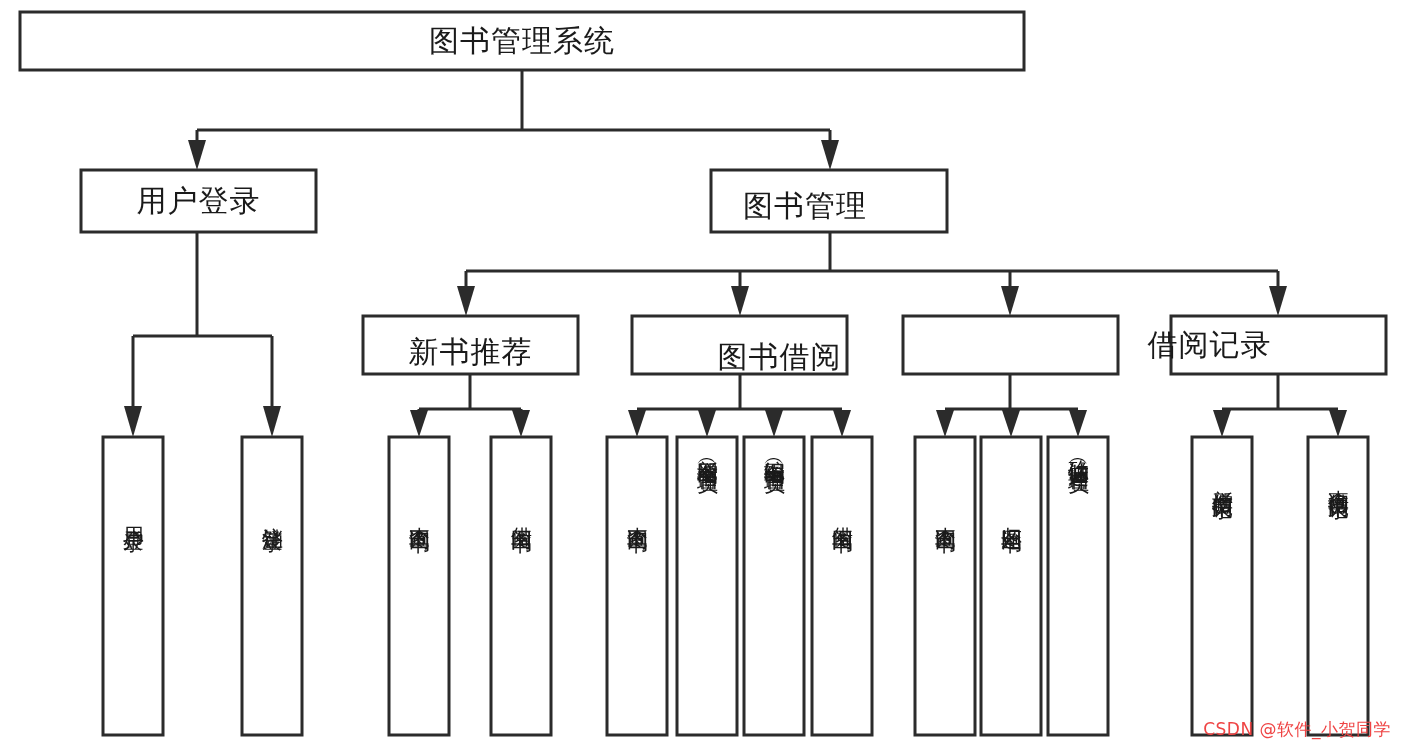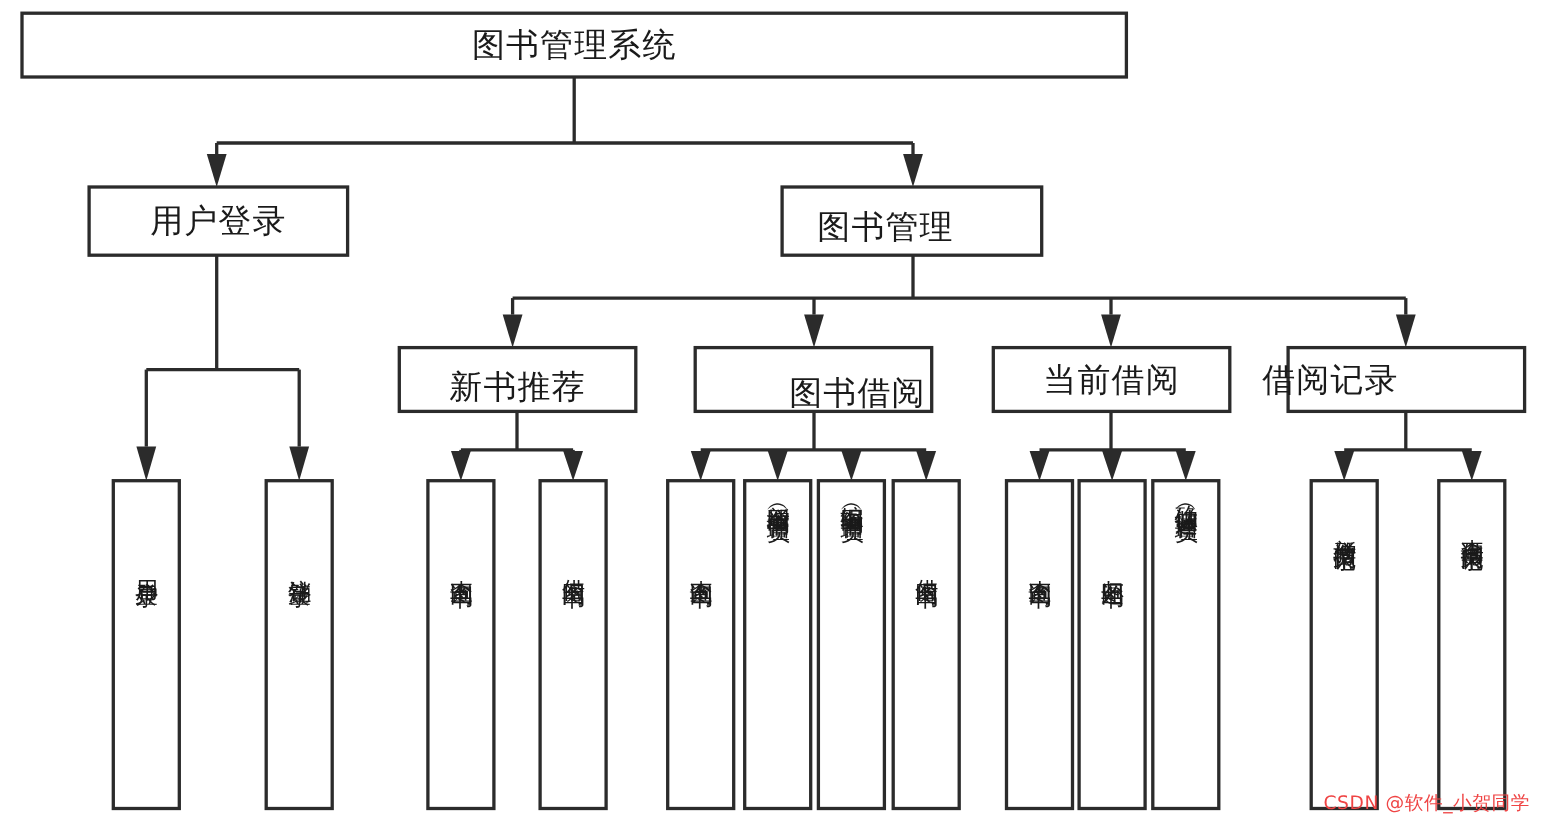--- a/index.html
+++ b/index.html
@@ -183,23 +183,20 @@
   <div class="htext-wrap" style="left:687px; top:170px; width:236px; height:72px;">
     <span class="htext">图书管理</span>
   </div>
 
   <div class="htext-wrap" style="left:363px; top:316px; width:215px; height:72px;">
     <span class="htext">新书推荐</span>
   </div>
   <div class="htext-wrap" style="left:632px; top:328px; width:215px; height:58px;margin-left:40px;">
     <span class="htext">图书借阅</span>
   </div>
-  <div class="htext-wrap" style="left:903px; top:316px; width:215px; height:58px;">
-    <span class="htext">当前借阅</span>
-  </div>
   <div class="htext-wrap" style="left:1102px; top:316px; width:215px; height:58px;align-items:center;">
     <span class="htext">借阅记录</span>
   </div>
 
   <div class="vtext-wrap" style="left:103px; top:510px; width:60px; height:225px;">
     <span class="vtext">用户登录</span>
   </div>
   <div class="vtext-wrap" style="left:242px; top:510px; width:60px; height:225px;">
     <span class="vtext">注销登录</span>
   </div>

